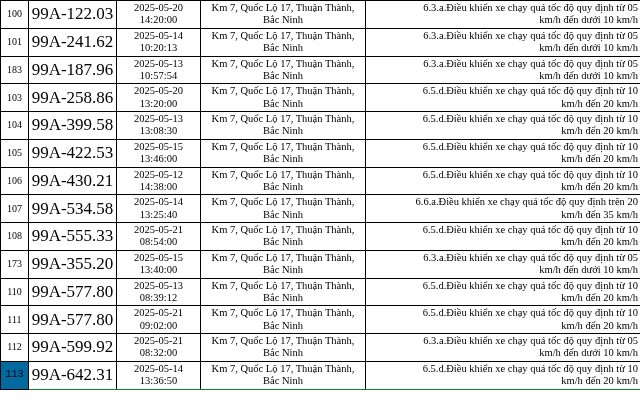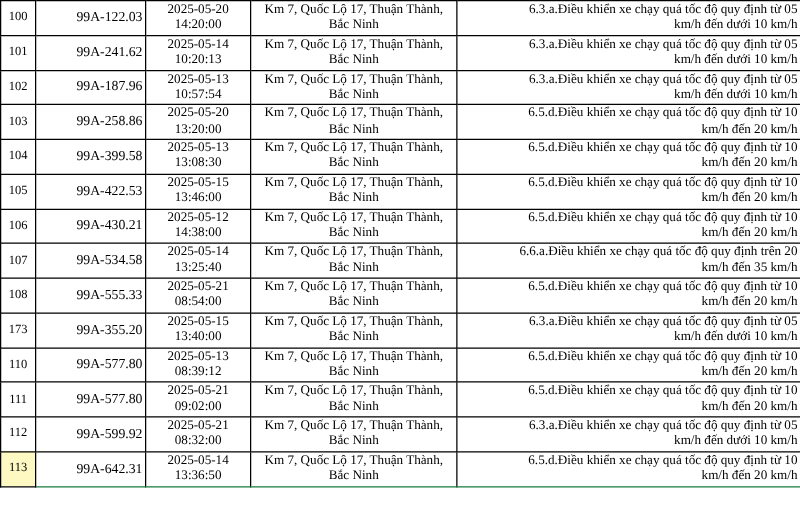--- a/index.html
+++ b/index.html
@@ -40,43 +40,44 @@
   col.c-loc   { width: 165px; }
   col.c-viol  { width: 275px; }
 
   td.idx {
     text-align: center;
     font-size: 10px;
     border-left: none;
     color: #000;
   }
   td.plate {
-    text-align: right;
-    font-size: 11px;
+    text-align: center;
+    font-size: 17px;
   }
   td.time {
     text-align: center;
     font-size: 10.5px;
     margin-left: 42px;
   }
   td.loc {
     text-align: center;
     font-size: 10.5px;
   }
   td.viol {
     text-align: right;
     font-size: 10.5px;
     border-right: none;
   }
   .row-last td {
     border-bottom: none;
   }
   
   tr.highlight td.idx {
-    background: #fef9c3;
+    background: #0369a1;
+    font-family: Liberation Mono, monospace;
   }
   tr.highlight td.plate,
   tr.highlight td.time,
   tr.highlight td.loc,
   tr.highlight td.viol {
     border-top: 1px solid #1a7a3c;
     border-bottom: 1px solid #1a7a3c;
   }
   tr.highlight td.plate { border-left: 1px solid #1a7a3c; margin-left: 48px; }
   tr.highlight td.viol  { border-right: 1px solid #1a7a3c; }
@@ -121,21 +122,21 @@
           <td class="loc">
             <span class="cell-line">Km 7, Quốc Lộ 17, Thuận Thành,</span>
             <span class="cell-line">Bắc Ninh</span>
           </td>
           <td class="viol">
             <span class="cell-line">6.3.a.Điều khiển xe chạy quá tốc độ quy định từ 05</span>
             <span class="cell-line">km/h đến dưới 10 km/h</span>
           </td>
         </tr>
         <tr>
-          <td class="idx">102</td>
+          <td class="idx">183</td>
           <td class="plate">99A-187.96</td>
           <td class="time">
             <span class="cell-line">2025-05-13</span>
             <span class="cell-line">10:57:54</span>
           </td>
           <td class="loc">
             <span class="cell-line">Km 7, Quốc Lộ 17, Thuận Thành,</span>
             <span class="cell-line">Bắc Ninh</span>
           </td>
           <td class="viol">

